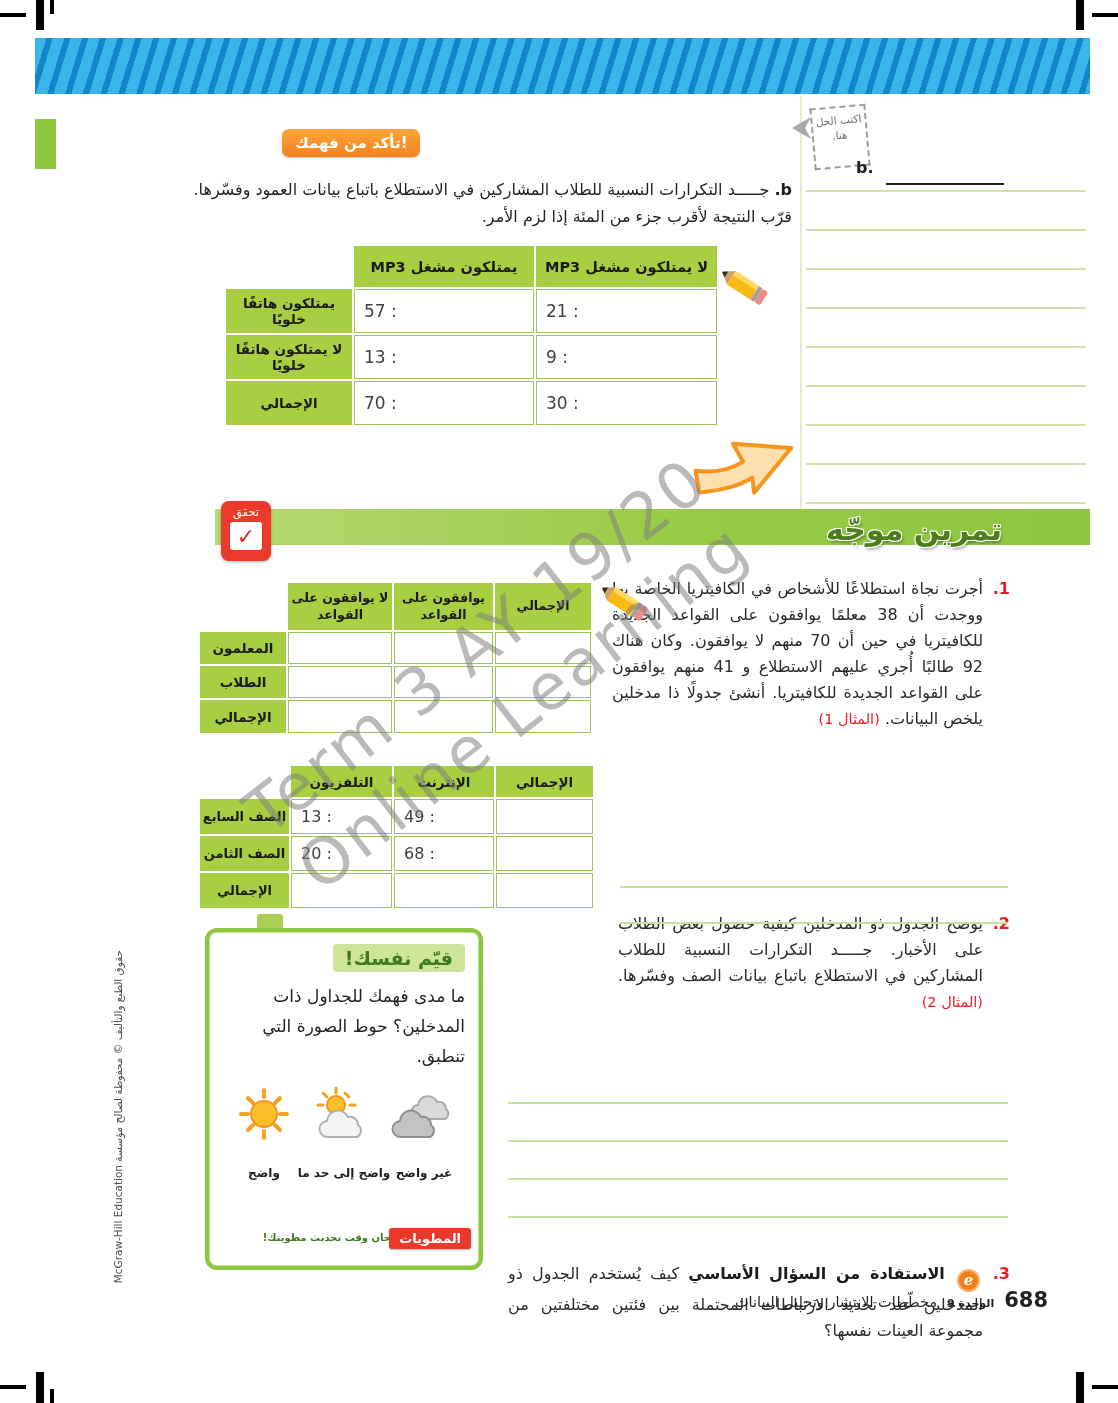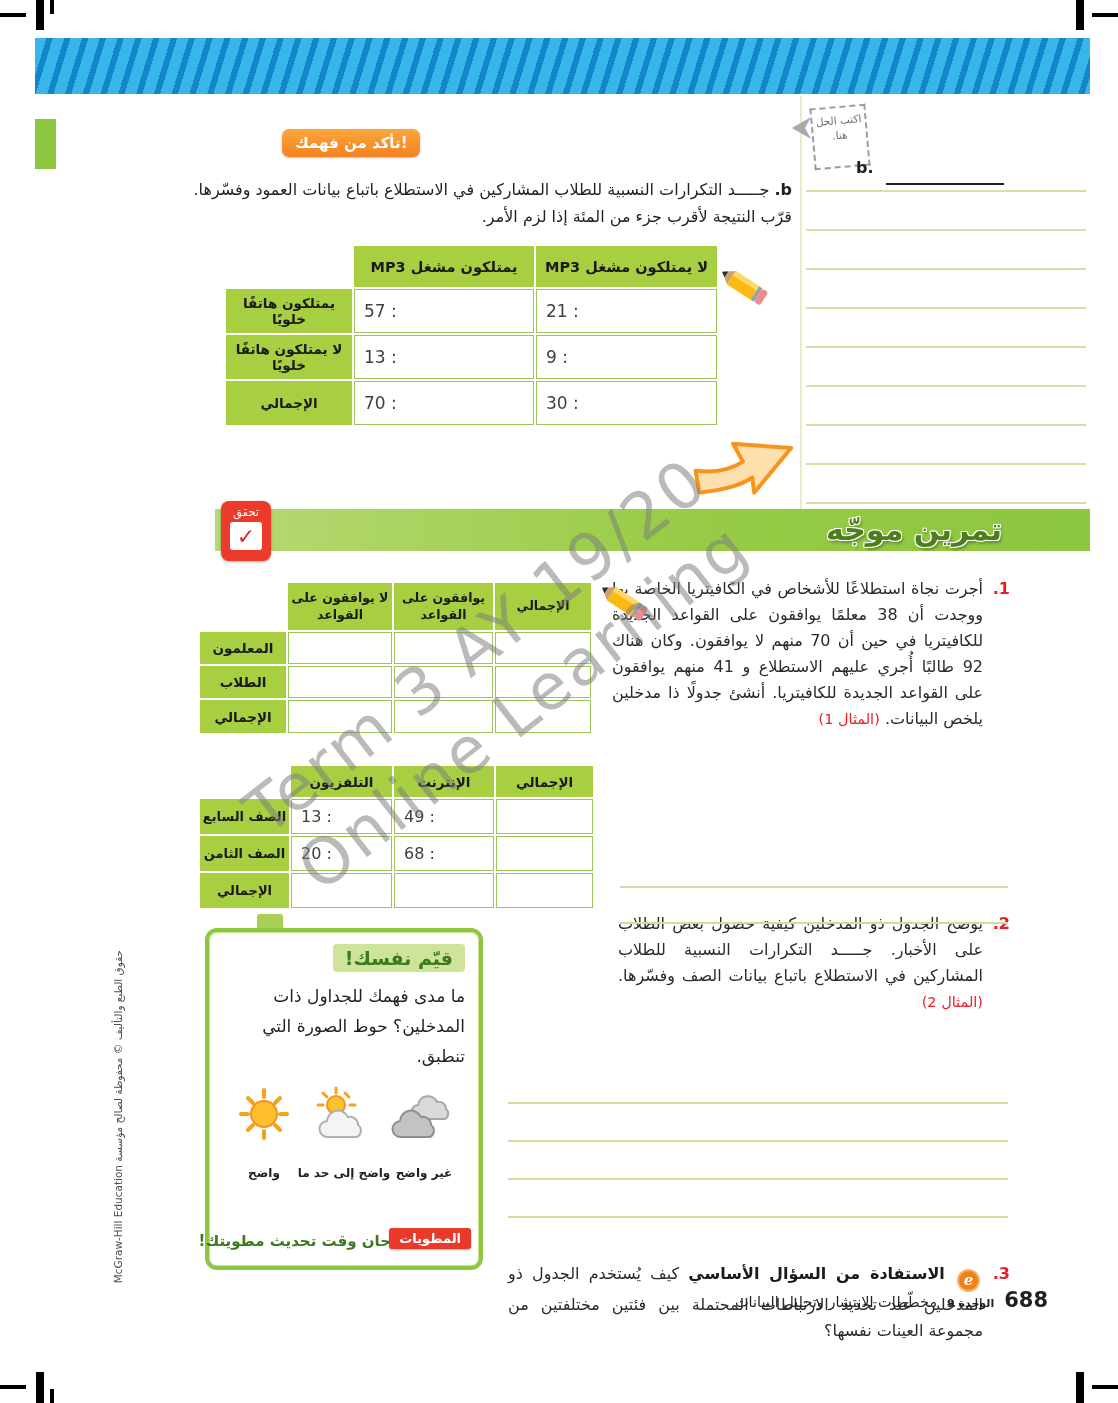--- a/index.html
+++ b/index.html
@@ -52,21 +52,21 @@
     transform:rotate(-5deg); font-size:10.5px; color:#6d6d6d; text-align:center; padding-top:5px; line-height:1.45;
     direction:rtl; }
   .note-arrow { left:791px; top:115px; }
   .b-label { left:856px; top:158px; font-weight:bold; font-size:16px; }
   .b-line { left:886px; top:183px; width:118px; height:2px; background:#231f20; }
 
   .pencil { transform:rotate(33deg); }
   .arrow-orange { left:688px; top:420px; transform:rotate(-18deg); }
 
   
-  .gp-banner { left:215px; top:509px; width:875px; height:42px;
+  .gp-banner { left:215px; top:509px; width:875px; height:36px;
     background:linear-gradient(90deg,#b7d973 0%,#97cb45 55%,#8dc63f 100%); }
   .gp-title { position:absolute; right:88px; top:3px; font-size:30px; font-weight:bold; color:#4e7d1e; direction:rtl;
     text-shadow:1px 1px 0 #fff,-1px -1px 0 #fff,1px -1px 0 #fff,-1px 1px 0 #fff,2px 3px 3px rgba(0,0,0,.3); }
   .check-tab { left:221px; top:501px; width:50px; height:60px; background:#ed3b2b; border-radius:8px;
     display:flex; flex-direction:column; align-items:center; padding-top:4px; gap:3px; box-shadow:0 1px 3px rgba(0,0,0,.3); }
   .check-tab .lbl { color:#fff; font-size:11.5px; font-weight:normal; }
   .check-box { width:32px; height:28px; background:#fff; border-radius:3px; display:flex; align-items:center;
     justify-content:center; color:#ed1c24; font-size:22px; font-weight:bold; }
 
   
@@ -94,21 +94,21 @@
   .rate-notch { left:257px; top:914px; width:26px; height:18px; background:#a9cf54; border-radius:3px 3px 0 0; }
   .rate-title { align-self:flex-start; background:#cfe49b; color:#3c7a1d; font-weight:bold; font-size:19px;
     padding:3px 12px; border-radius:4px; }
   .rate-prompt { margin-top:10px; font-size:17px; line-height:1.75; text-align:right; color:#231f20; }
   .rate-options { margin-top:14px; display:flex; direction:ltr; justify-content:space-between; padding:0 2px; }
   .w-opt { width:82px; display:flex; flex-direction:column; align-items:center; gap:19px; }
   .w-opt .w-lbl { font-size:12px; font-weight:bold; white-space:nowrap; color:#231f20; }
   .fold-row { margin-top:auto; position:relative; height:30px; }
   .fold-tab { position:absolute; right:-6px; top:2px; background:#e8392b; color:#fff; font-weight:bold;
     font-size:13px; padding:3px 10px; border-radius:3px; box-shadow:0 1px 2px rgba(0,0,0,.3); }
-  .fold-text { position:absolute; right:74px; top:6px; white-space:nowrap; color:#3c7a1d; font-weight:bold; font-size:15px; }
+  .fold-text { position:absolute; right:74px; top:6px; white-space:nowrap; color:#3c7a1d; font-weight:bold; font-size:10px; }
 
   
   .footer { left:628px; top:1288px; width:420px; display:flex; justify-content:flex-end; align-items:baseline;
     gap:10px; direction:ltr; }
   .footer .chap { font-size:14.5px; direction:rtl; }
   .footer .unit { font-size:11px; font-weight:bold; direction:rtl; }
   .footer .pnum { font-size:21px; font-weight:bold; }
   .copyright { left:112px; top:1185px; transform:rotate(-90deg); transform-origin:0 0; white-space:nowrap;
     font-size:10.5px; color:#4d4d4d; direction:rtl; width:235px; }
   .watermark { left:80px; top:600px; width:840px; text-align:center; transform:rotate(-38deg);

